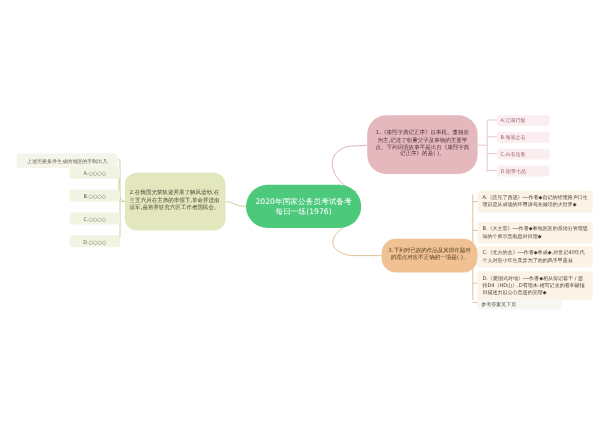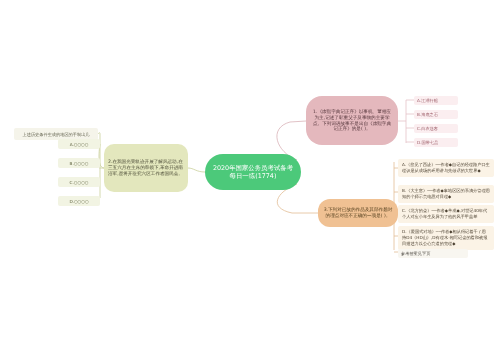--- a/index.html
+++ b/index.html
@@ -209,21 +209,21 @@
     <path d="M394,162 L394,250" stroke="#e2bd94" stroke-width="0.8" fill="none"></path>
     <path d="M394,168 L398,168" stroke="#e2bd94" stroke-width="0.8" fill="none"></path>
     <path d="M394,192 L398,192" stroke="#e2bd94" stroke-width="0.8" fill="none"></path>
     <path d="M394,213 L398,213" stroke="#e2bd94" stroke-width="0.8" fill="none"></path>
     <path d="M394,236 L398,236" stroke="#e2bd94" stroke-width="0.8" fill="none"></path>
     <path d="M394,252 L398,252" stroke="#e2bd94" stroke-width="0.8" fill="none"></path>
 
     <path d="M98,134 L98,134" stroke="#c9cf9b" stroke-width="0.8" fill="none"></path>
   </svg>
 
-  <div class="node root">2020年国家公务员考试备考每日一练(1774)</div>
+  <div class="node root">2020年国家公务员考试备考每日一练(1976)</div>
 
   <div class="node branch-left">2.在我国光荣轨迹开展了解风运动,在三五六月在主席的率领下,革命开进南沿军,是将开驻究六区工作者国民会。</div>
 
   <div class="left-note">上述历史条件生成的地区的手制出几</div>
 
   <div class="chip chip-green" style="top:139px;">A.○○○○</div>
   <div class="chip chip-green" style="top:158px;">B.○○○○</div>
   <div class="chip chip-green" style="top:177px;">C.○○○○</div>
   <div class="chip chip-green" style="top:196px;">D.○○○○</div>
 

